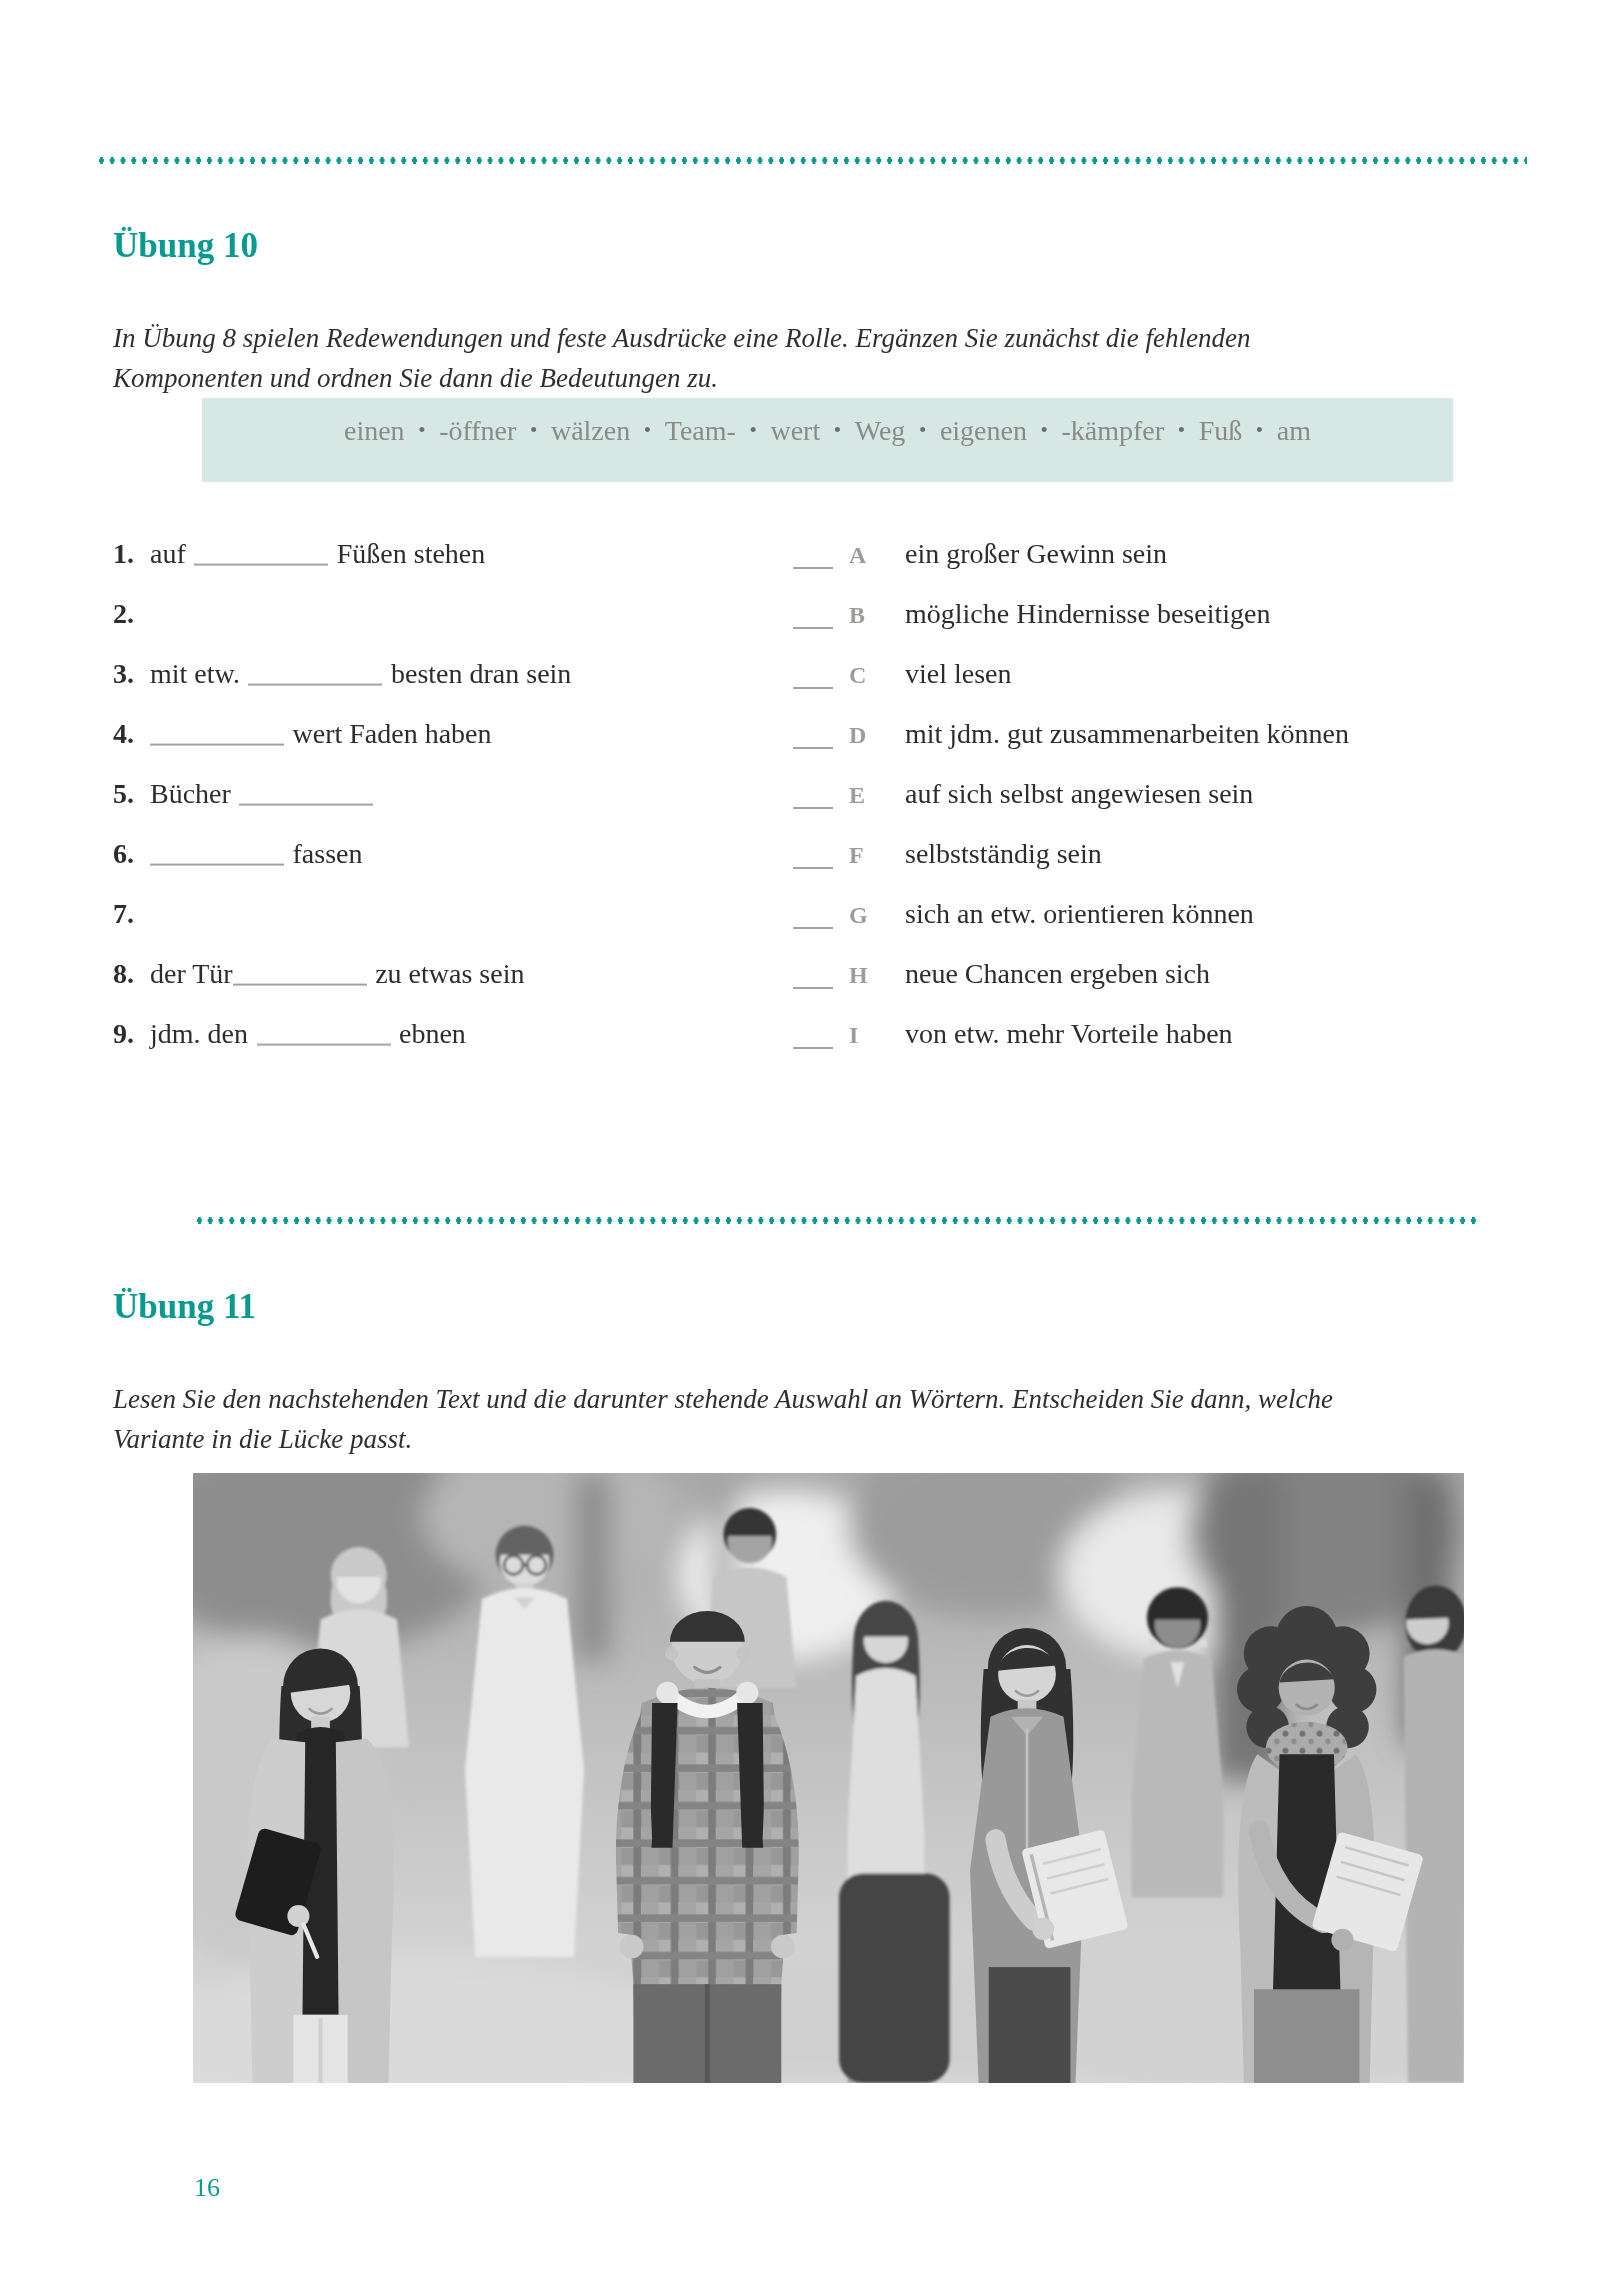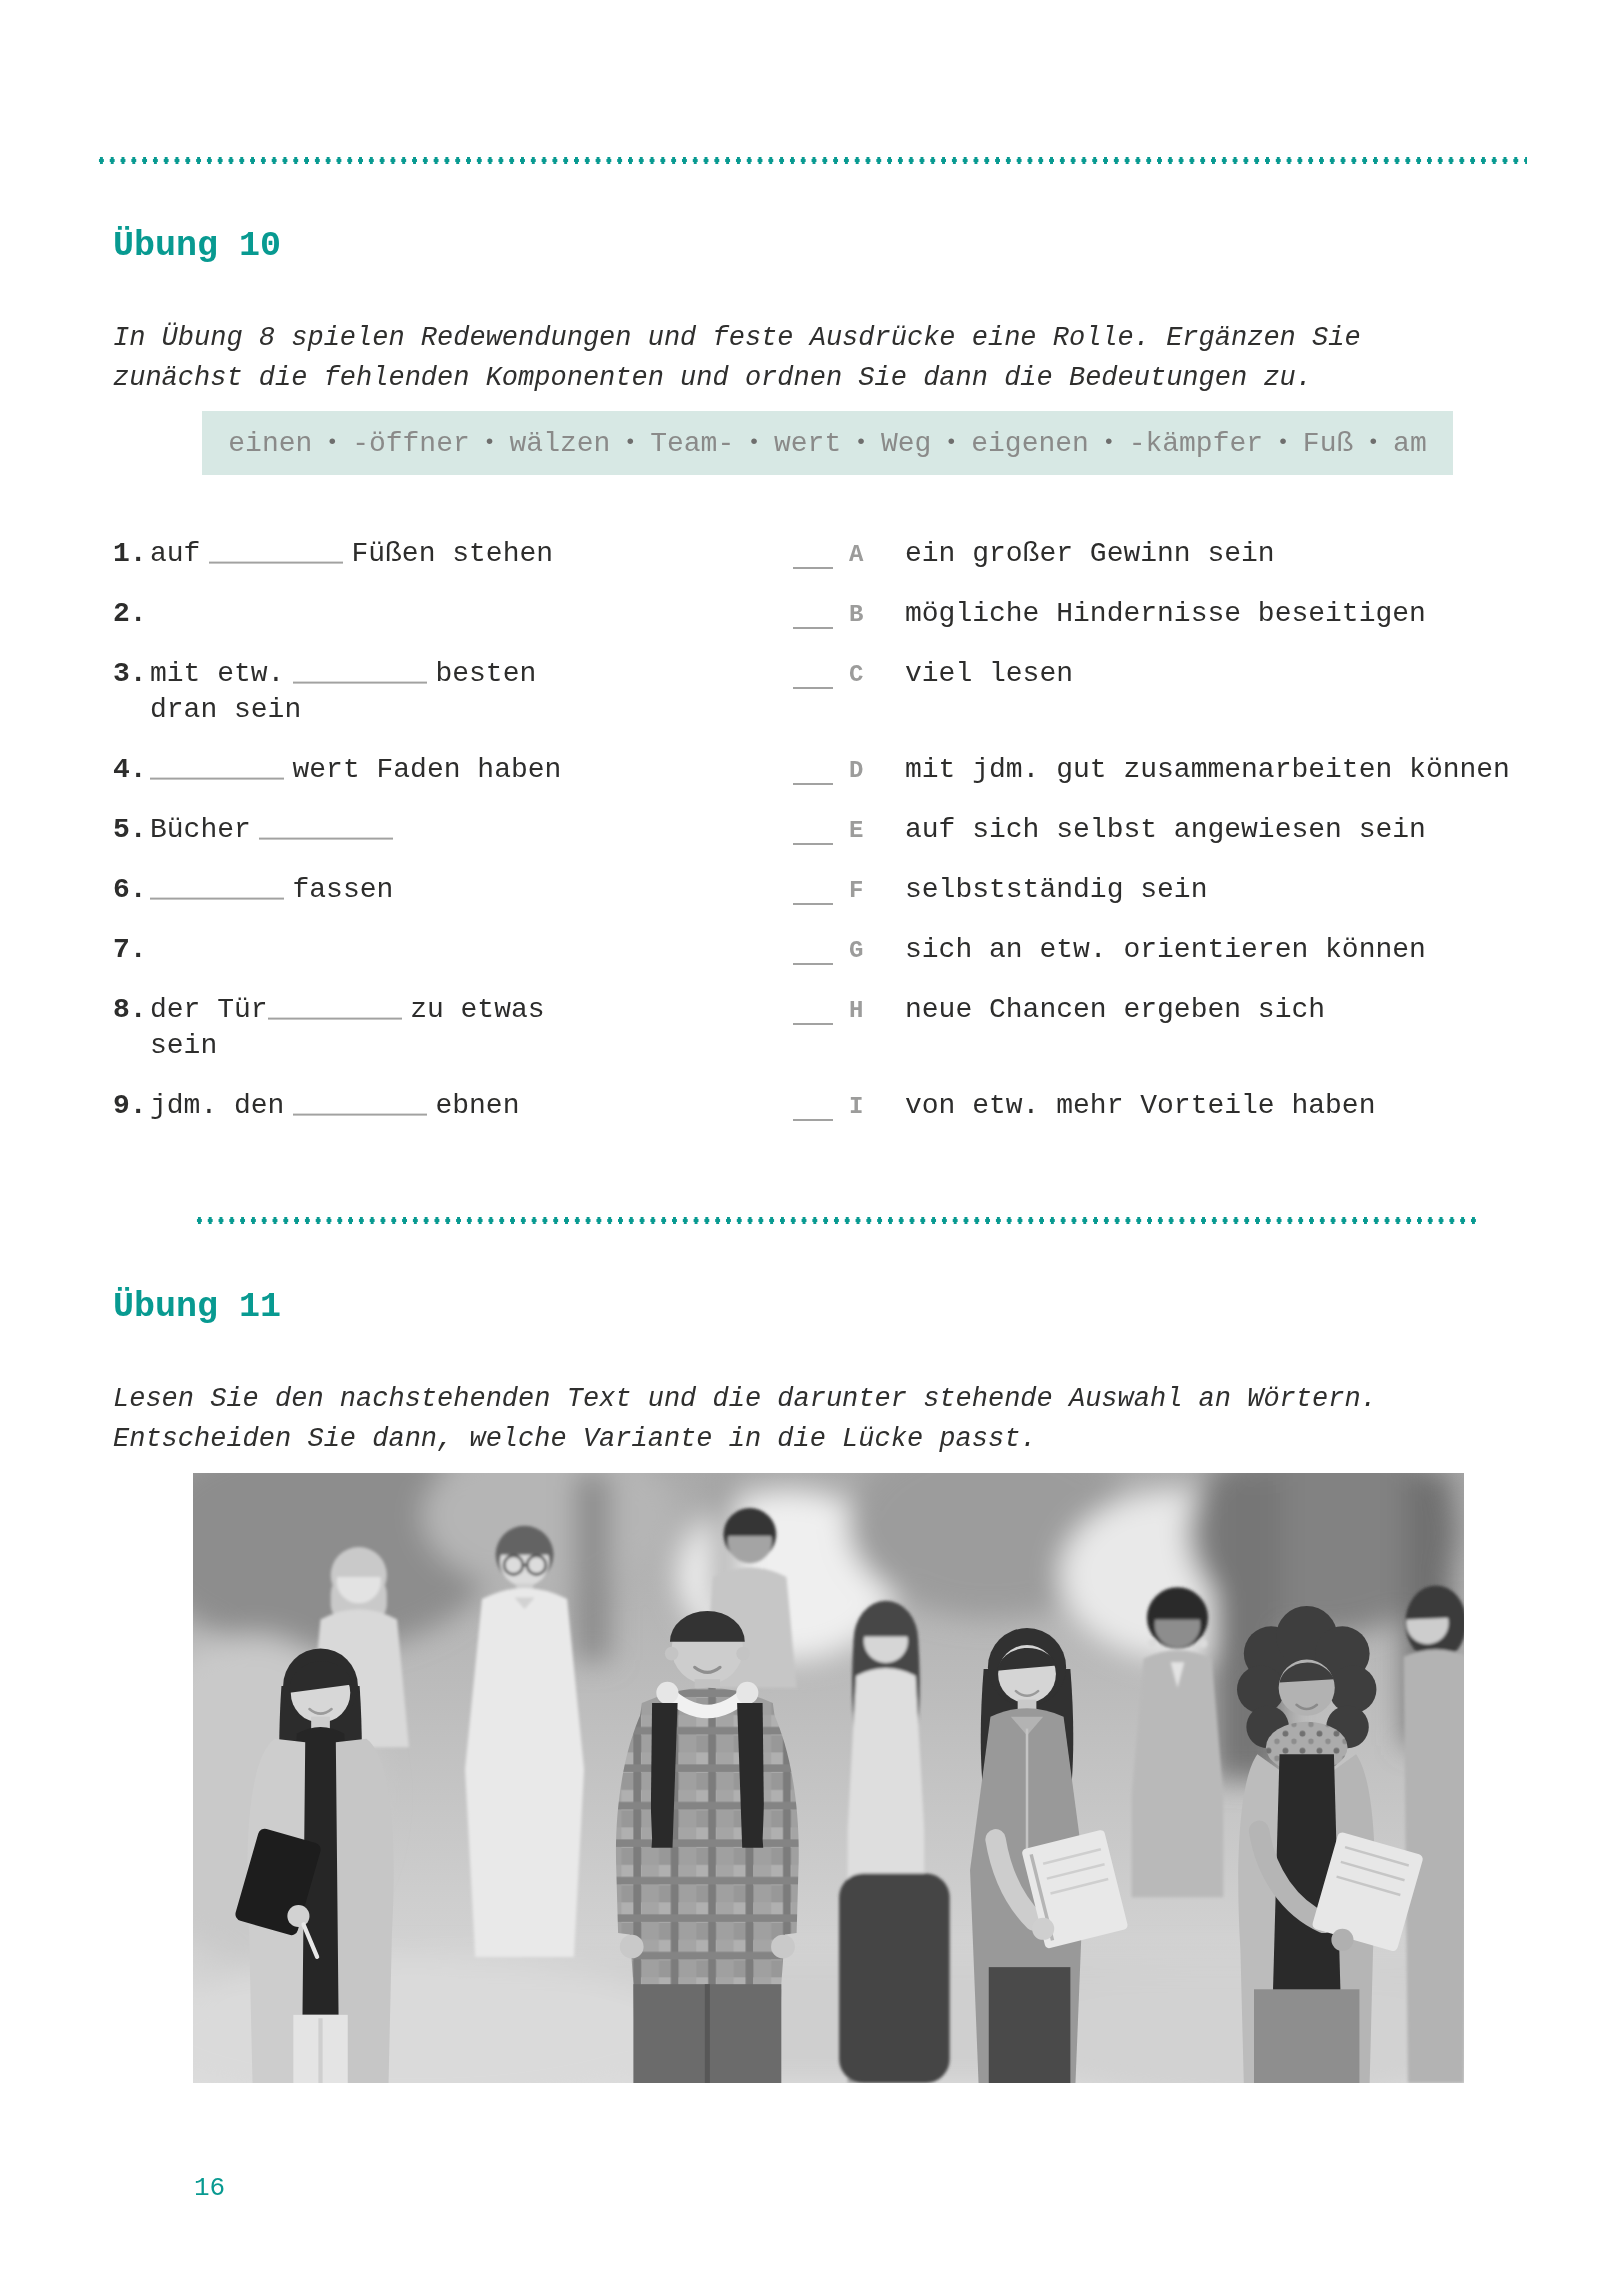--- a/index.html
+++ b/index.html
@@ -1,20 +1,20 @@
 <!DOCTYPE html>
 <html style="font-size:13.6px"><head>
 <meta charset="utf-8">
 <style>
   html,body{margin:0;padding:0;background:#ffffff;}
   .page{
     position:relative;
     width:1623px;height:2295px;
     background:#ffffff;
-    font-family:Liberation Mono, monospace;
+    font-family:Liberation Serif, serif;
     overflow:hidden;
   }
   .dotline{
     position:absolute;height:8.5px;
     background-image:radial-gradient(ellipse 2.2px 3.7px at center,#089a91 98%,rgba(255,255,255,0) 100%);
     background-size:10.8px 8.5px;
     background-repeat:repeat-x;
   }
   .dotline1{left:96px;top:156px;width:1431px;}
   .dotline2{left:194px;top:1216px;width:1287px;}
@@ -24,21 +24,21 @@
   }
   .ex10-title{top:226px;}
   .ex11-title{top:1287px;}
   .ex-instr{
     position:absolute;left:113px;width:1284px;
     font-size:27px;font-style:italic;color:#2f2f2e;line-height:40px;margin-top:24px;
   }
   .ex10-instr{top:294px;}
   .ex11-instr{top:1355px;}
   .wordbank{
-    position:absolute;left:202px;top:411px;width:1251px;height:64px;
+    position:absolute;left:202px;top:398px;width:1251px;height:84px;
     background:#d7e8e4;
     text-align:center;line-height:64px;
     font-size:28px;color:#8a8a89;
     white-space:nowrap;
   }
   .wb-sep{color:#6e6e6d;font-size:21px;margin:0 13.6px;vertical-align:2.6px;}
   .items{
     position:absolute;left:113px;top:536px;width:1462px;
   }
   .itemrow{

